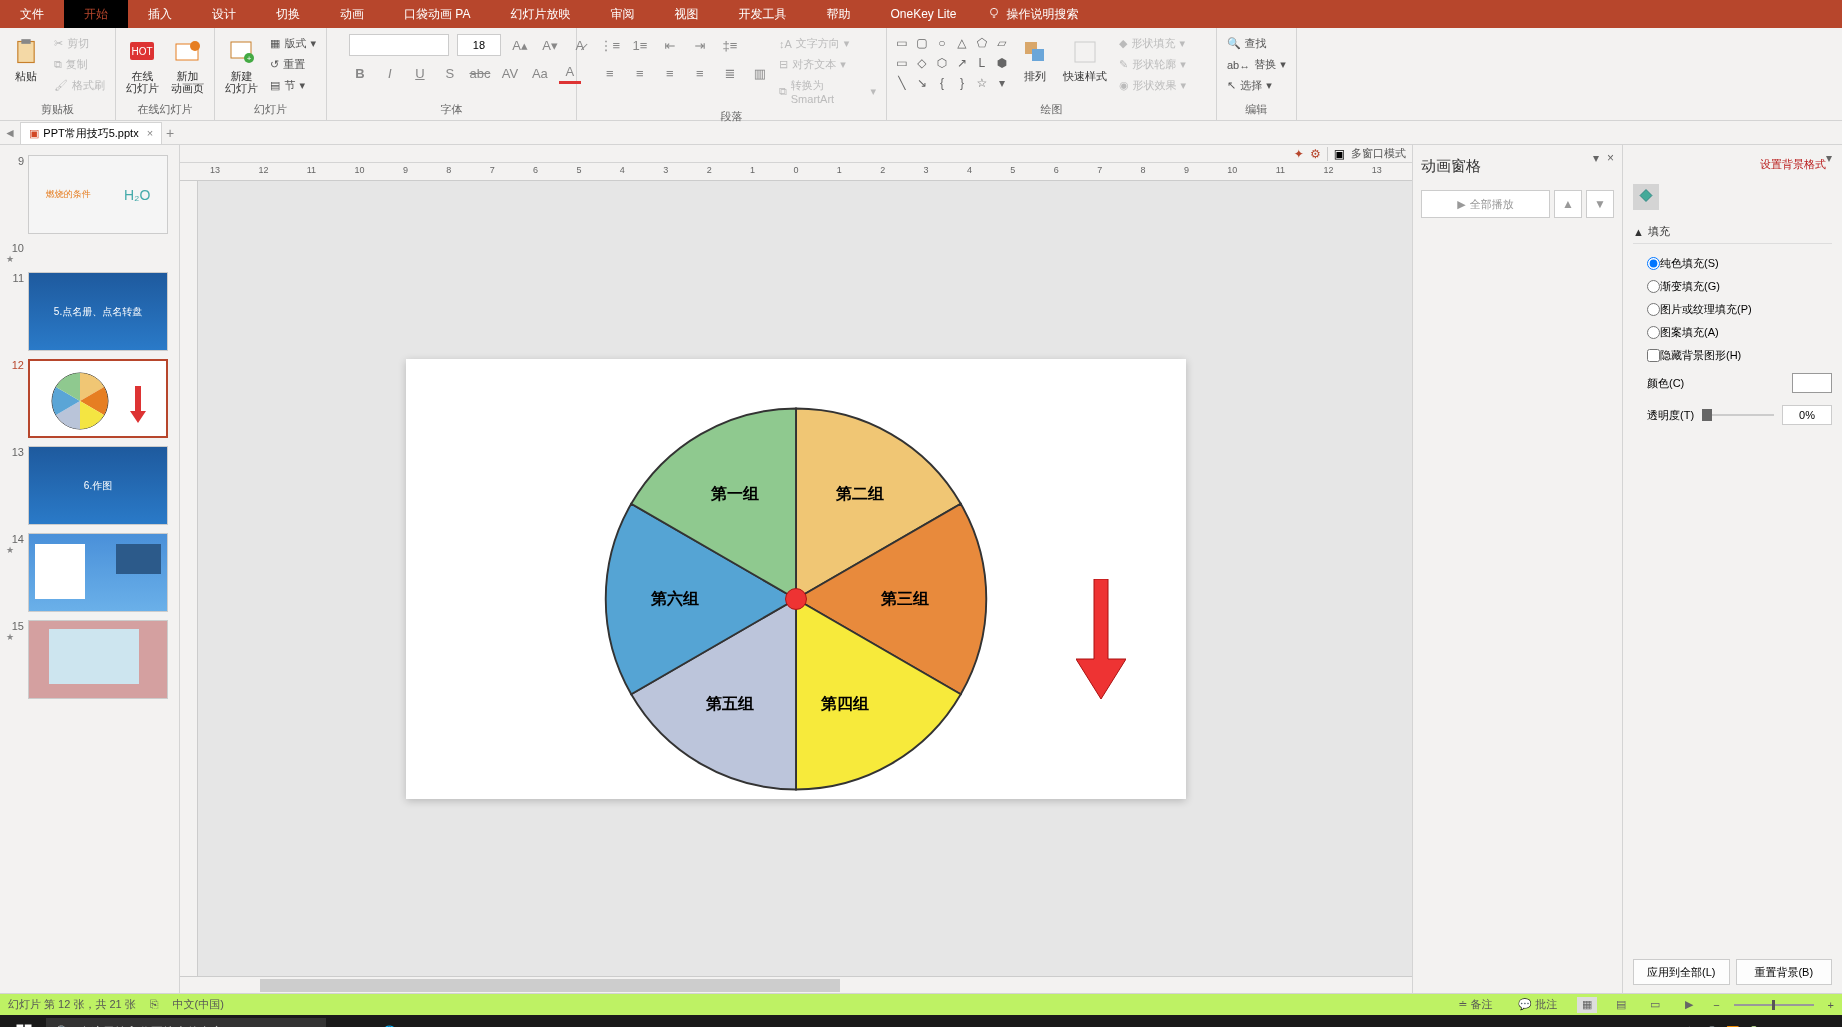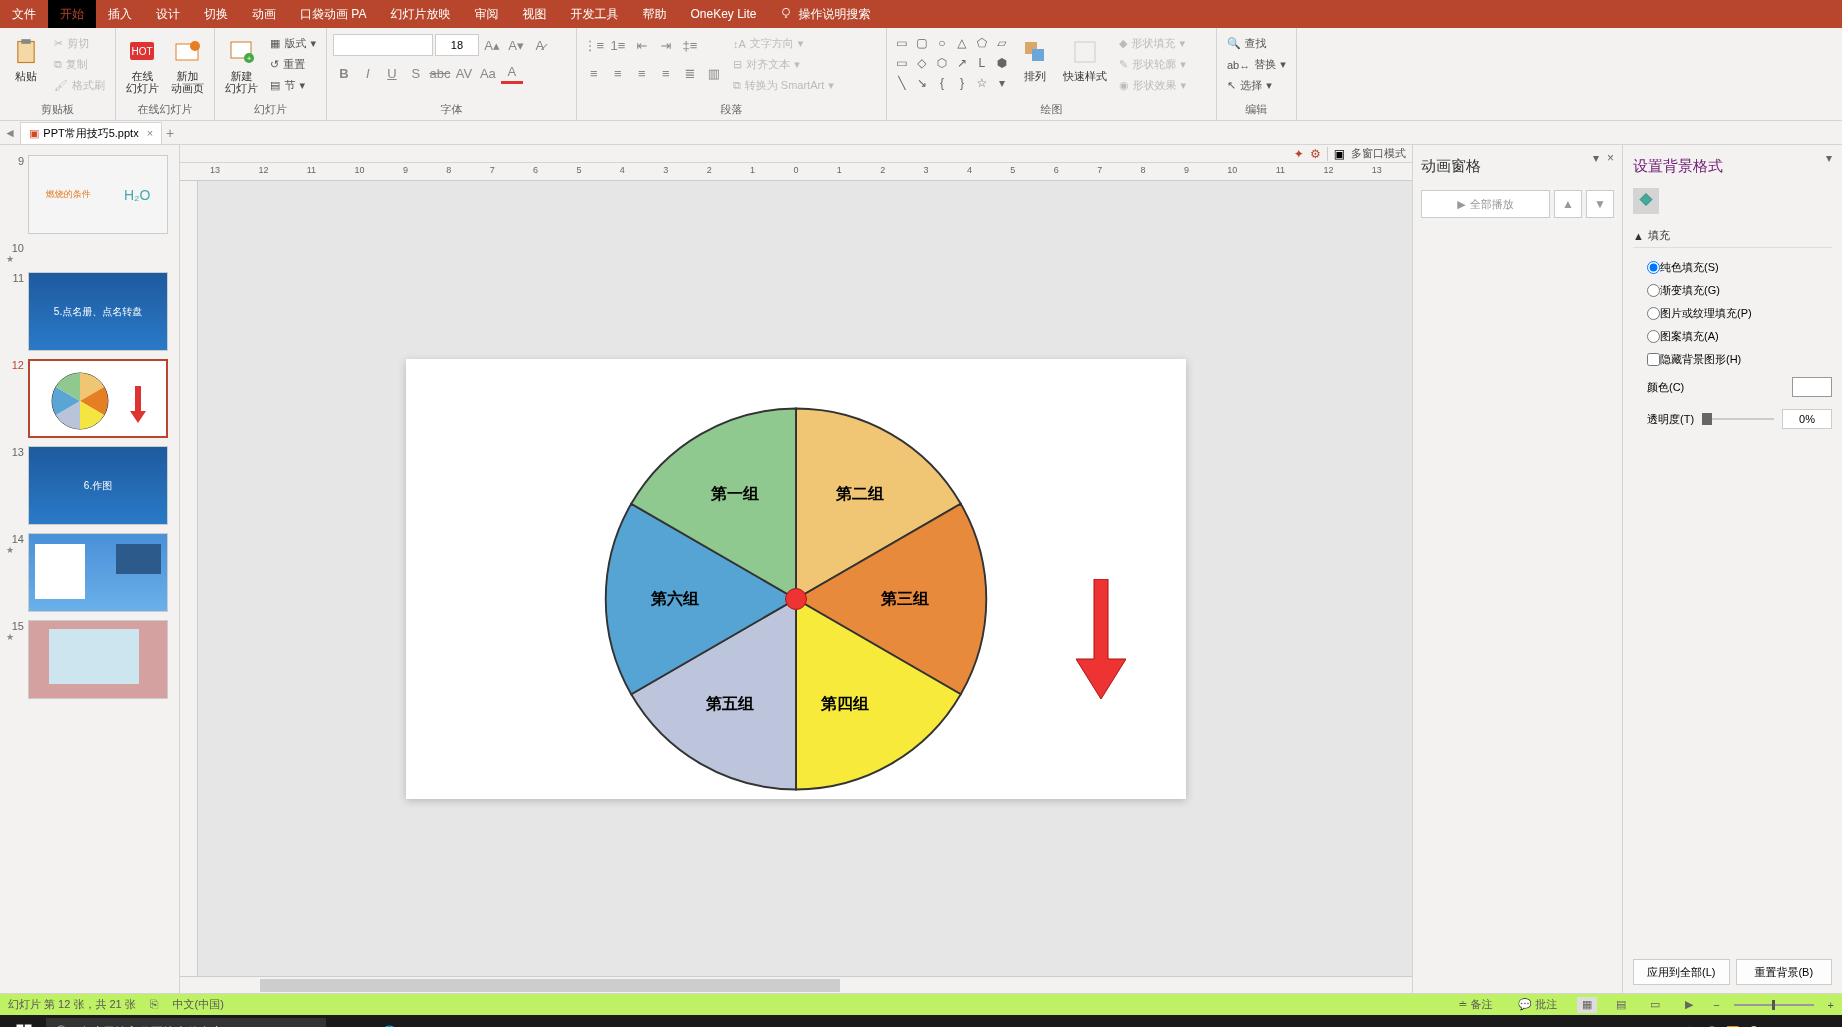--- a/index.html
+++ b/index.html
@@ -1,35 +1,35 @@
 <!DOCTYPE html>
 <html><head>
 <meta charset="utf-8">
 <style>
 * { margin: 0; padding: 0; box-sizing: border-box; font-family: "Microsoft YaHei", sans-serif; }
 body { width: 1842px; height: 1027px; background: #fff; overflow: hidden; font-size: 12px; }
 
 
 .titlebar { background: #b7462c; height: 28px; display: flex; align-items: center; color: #fff; }
-.tab { padding: 6px 12px; cursor: pointer; font-size: 12px; }
+.tab { padding: 6px 20px; cursor: pointer; font-size: 12px; }
 .tab.active { background: #000000; color: #b7462c; }
 .tell-me { display: flex; padding: 0 10px; gap: 6px; }
 .tell-me .bulb { width: 14px; height: 14px; }
 
 
 .ribbon { background: #f3f2f1; height: 93px; border-bottom: 1px solid #d4d4d4; display: flex; position: relative; }
 .group { border-right: 1px solid #d4d4d4; padding: 2px 6px 0; display: flex; flex-direction: column; justify-content: space-between; height: 100%; }
 .group-label { text-align: center; color: #666; font-size: 11px; padding: 2px 0 3px; }
 .group-body { flex: 1; display: flex; align-items: flex-start; gap: 4px; padding-top: 4px; }
 .big-btn { display: flex; flex-direction: column; align-items: center; gap: 2px; padding: 2px 4px; cursor: pointer; }
 .big-btn .icon { width: 32px; height: 32px; display: flex; align-items: center; justify-content: center; }
 .big-btn .lbl { font-size: 11px; color: #333; text-align: center; line-height: 1.1; }
 .small-btn { display: flex; align-items: center; gap: 4px; padding: 2px 4px; cursor: pointer; font-size: 11px; color: #555; }
 .col { display: flex; flex-direction: column; gap: 2px; }
-.font-box { display: flex; gap: 2px; align-items: flex-end; }
+.font-box { display: flex; gap: 8px; align-items: flex-end; margin-left: 16px; }
 .font-select { width: 100px; height: 22px; border: 1px solid #ccc; background: #fff; font-size: 11px; padding: 0 4px; color: #999; }
 .size-select { width: 44px; height: 22px; border: 1px solid #ccc; background: #fff; font-size: 11px; padding: 0 4px; text-align: center; }
 .fbtn { width: 22px; height: 22px; display: flex; align-items: center; justify-content: center; color: #888; cursor: pointer; font-size: 13px; }
 .shapes-grid { display: grid; grid-template-columns: repeat(6, 18px); grid-template-rows: repeat(3, 18px); gap: 2px; }
 .shape-cell { width: 18px; height: 18px; display: flex; align-items: center; justify-content: center; color: #666; }
 .disabled { color: #bbb !important; }
 
 
 .doctabs { height: 24px; background: #f3f2f1; border-bottom: 1px solid #d4d4d4; display: flex; align-items: center; padding-left: 4px; gap: 4px; }
 .doctab { display: flex; align-items: center; gap: 4px; padding: 3px 8px; background: #fff; border: 1px solid #d4d4d4; border-bottom: none; font-size: 11px; }
@@ -67,21 +67,21 @@
 .anim-pane { width: 210px; background: #f3f2f1; border-left: 1px solid #d4d4d4; padding: 6px 8px; }
 .anim-pane .title { font-size: 15px; color: #333; padding: 6px 0; }
 .anim-pane .close { float: right; color: #666; cursor: pointer; }
 .anim-pane .collapse { float: right; color: #666; cursor: pointer; margin-right: 8px; }
 .play-row { display: flex; align-items: center; gap: 4px; margin-top: 8px; }
 .play-btn { flex: 1; height: 28px; border: 1px solid #ccc; background: #fff; display: flex; align-items: center; justify-content: center; color: #999; font-size: 11px; cursor: pointer; }
 .order-btn { width: 28px; height: 28px; border: 1px solid #ccc; background: #fff; display: flex; align-items: center; justify-content: center; color: #999; cursor: pointer; }
 
 
 .format-pane { width: 220px; background: #f3f2f1; border-left: 1px solid #d4d4d4; padding: 6px 10px; position: relative; }
-.format-pane .title { font-size: 15px; color: #701a75; padding: 6px 0; }
+.format-pane .title { font-size: 11px; color: #b91c1c; padding: 6px 0; text-align: right; }
 .tab-icon { width: 26px; height: 26px; background: #d4d4d4; display: flex; align-items: center; justify-content: center; margin: 6px 0; }
 .section { margin-top: 10px; }
 .section-head { display: flex; align-items: center; gap: 4px; font-size: 11px; color: #333; cursor: pointer; padding: 4px 0; border-bottom: 1px solid #ddd; margin-bottom: 8px; }
 .radio-row { display: flex; align-items: center; padding: 4px 0 4px 14px; font-size: 11px; }
 .radio-row input { margin: 0; }
 .ctrl-row { display: flex; align-items: center; gap: 8px; padding: 6px 0 6px 14px; font-size: 11px; }
 .color-swatch { width: 40px; height: 20px; background: #fff; border: 1px solid #999; }
 .slider { flex: 1; height: 2px; background: #ccc; position: relative; }
 .slider-thumb { position: absolute; left: 0; top: -5px; width: 10px; height: 12px; background: #666; }
 .pct-input { width: 50px; height: 20px; border: 1px solid #ccc; text-align: center; font-size: 11px; }

